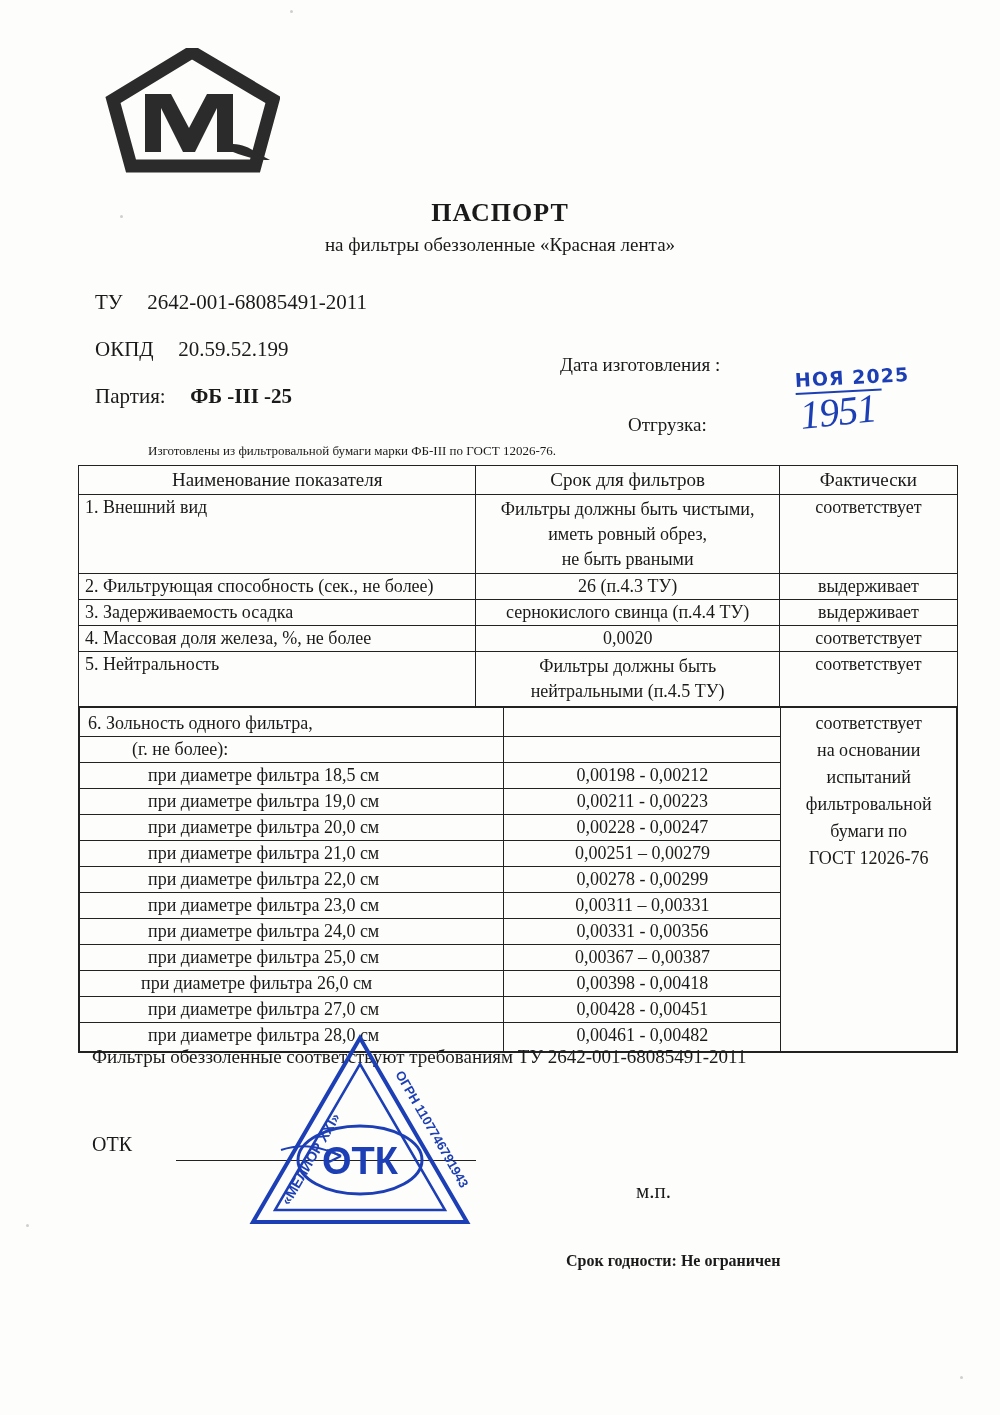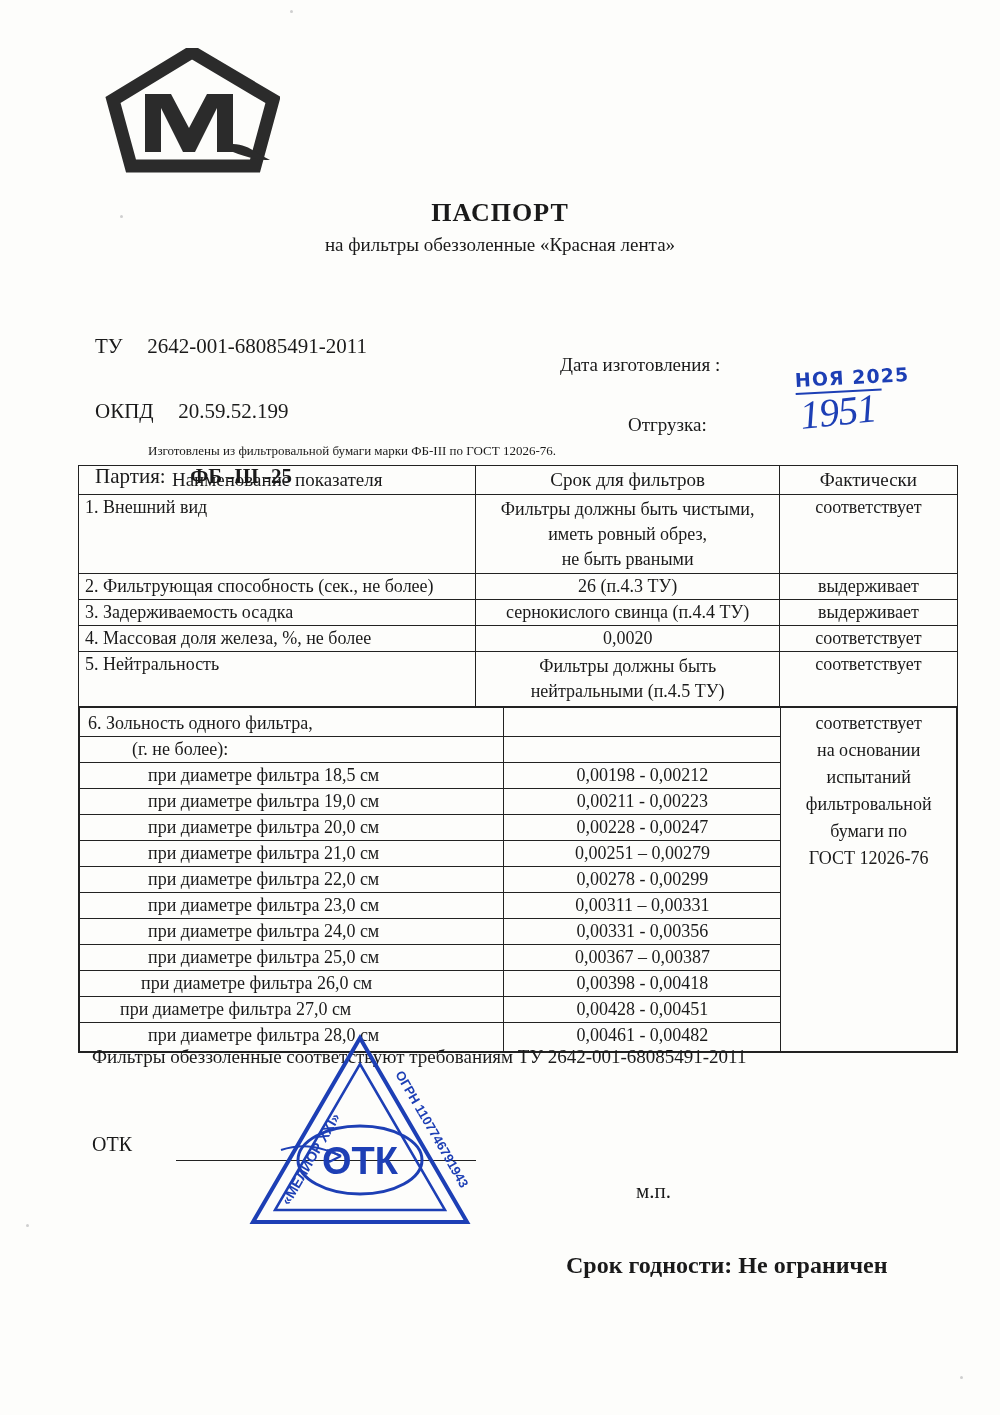--- a/index.html
+++ b/index.html
@@ -74,21 +74,20 @@
   .meta {
     position: absolute;
     left: 95px;
     top: 292px;
     font-size: 21px;
     line-height: 1;
   }
   .meta-row {
     margin-bottom: 26px;
     white-space: nowrap;
-    margin-top: 44px;
   }
   .meta-row .value { font-weight: bold; }
   .meta-spacer { display:inline-block; width: 14px; }
 
   .meta-right {
     position: absolute;
     left: 560px;
     top: 354px;
     font-size: 19px;
   }
@@ -207,21 +206,21 @@
     position: absolute;
     left: 636px;
     top: 1143px;
     font-size: 21px;
     margin-top: 36px;
   }
   .shelf {
     position: absolute;
     left: 566px;
     top: 1252px;
-    font-size: 24px;
+    font-size: 16px;
     font-weight: bold;
   }
 
   
   .stamp {
     position: absolute;
     left: 245px;
     top: 1030px;
     width: 230px;
     height: 200px;
@@ -381,21 +380,21 @@
             </tr>
             <tr>
               <td class="ash-name" style="padding-left:68px;border-right:1px solid #222;">при диаметре фильтра 25,0 см</td>
               <td class="ash-val" style="border-right:1px solid #222;">0,00367 – 0,00387</td>
             </tr>
             <tr>
               <td class="ash-name" style="padding-left:61px;border-right:1px solid #222;">при диаметре фильтра 26,0 см</td>
               <td class="ash-val" style="border-right:1px solid #222;">0,00398 - 0,00418</td>
             </tr>
             <tr>
-              <td class="ash-name" style="padding-left:40px;border-right:1px solid #222;">при диаметре фильтра 27,0 см</td>
+              <td class="ash-name" style="padding-left:68px;border-right:1px solid #222;">при диаметре фильтра 27,0 см</td>
               <td class="ash-val" style="border-right:1px solid #222;">0,00428 - 0,00451</td>
             </tr>
             <tr>
               <td class="ash-name" style="padding-left:68px;padding-bottom:5px;border-right:1px solid #222;">при диаметре фильтра 28,0 см</td>
               <td class="ash-val" style="border-right:1px solid #222;">0,00461 - 0,00482</td>
             </tr>
           </tbody>
             </table>
         </td>
       </tr>

